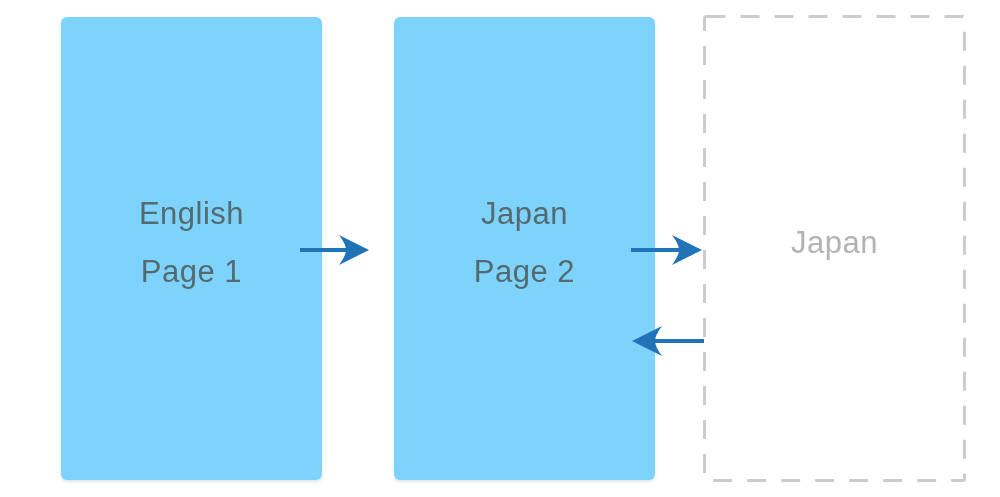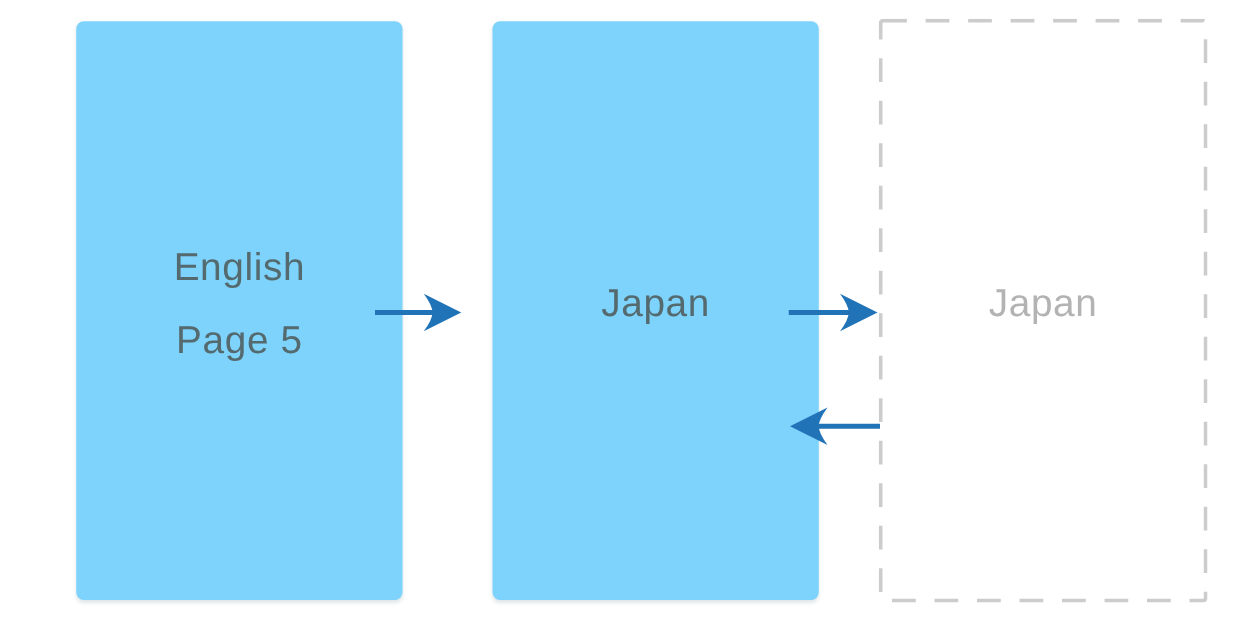--- a/index.html
+++ b/index.html
@@ -67,27 +67,28 @@
   }
 </style>
 </head>
 <body>
 
 <div class="canvas">
 
   <div class="page-box filled box1">
     <div class="label-stack">
       <span class="box-label">English</span>
-      <span class="box-label">Page 5</span>
+      <span class="box-label">Page 1</span>
     </div>
   </div>
 
   <div class="page-box filled box2">
     <div class="label-stack">
       <span class="box-label">Japan</span>
+      <span class="box-label">Page 2</span>
     </div>
   </div>
 
   <div class="page-box placeholder box3">
     <svg class="dashed-border-svg" viewBox="0 0 263 467" preserveAspectRatio="none" aria-hidden="true">
       <rect x="1.5" y="1.5" width="260" height="464" rx="2" ry="2" fill="none" stroke="#cccccc" stroke-width="3" stroke-dasharray="19 15"></rect>
     </svg>
     <div class="label-stack">
       <span class="box-label">Japan</span>
     </div>

